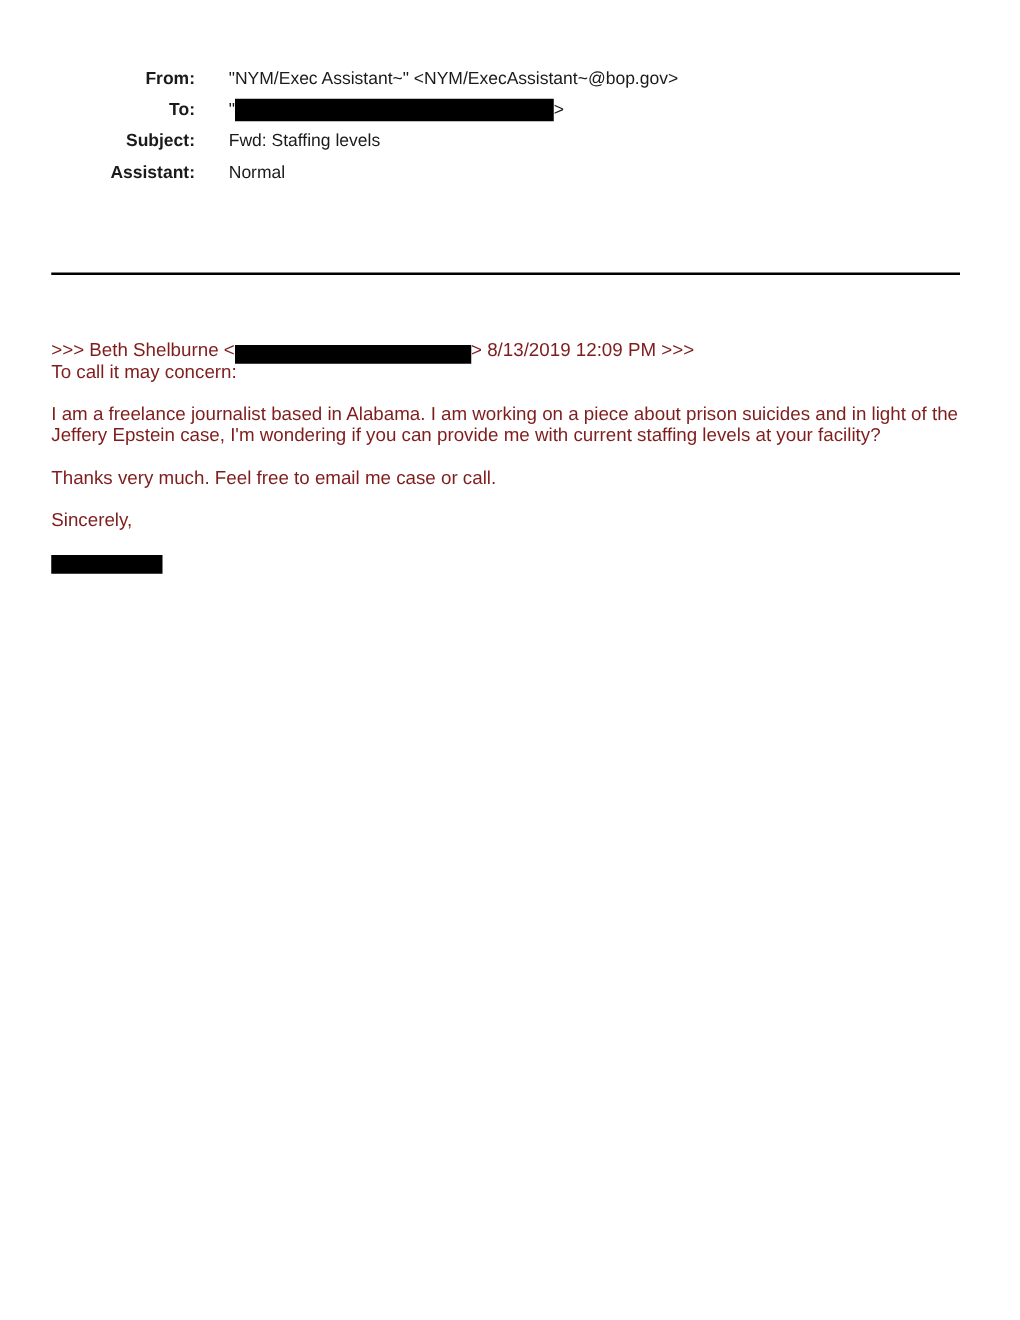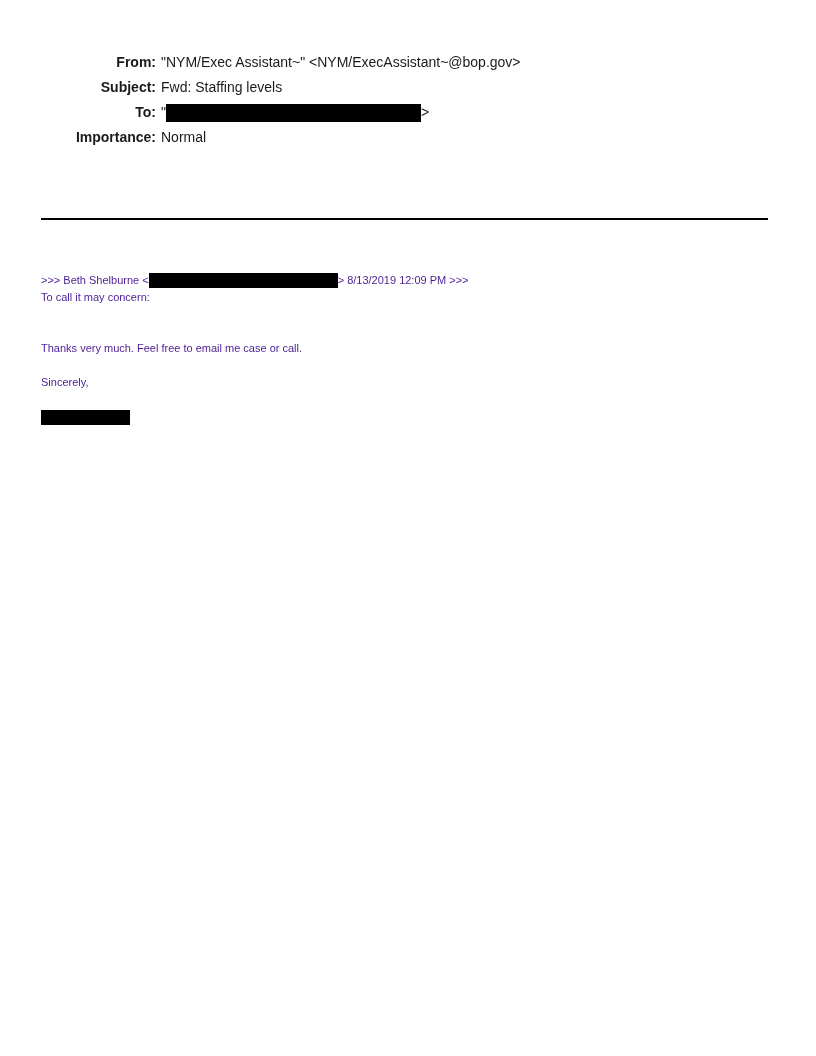--- a/index.html
+++ b/index.html
@@ -18,20 +18,21 @@
   .email-header {
     position: absolute;
     top: 50px;
     left: 40px;
     width: 730px;
   }
   .header-row {
     display: flex;
     line-height: 25px;
     font-size: 14px;
+    gap: 22px;
   }
   .header-label {
     width: 116px;
     text-align: right;
     font-weight: bold;
     flex: 0 0 116px;
   }
   .header-value {
     margin-left: 5px;
     white-space: nowrap;
@@ -56,69 +57,70 @@
     height: 2px;
     background: #000000;
   }
 
   
   .email-body {
     position: absolute;
     top: 272px;
     left: 41px;
     width: 731px;
-    font-size: 11px;
+    font-size: 15px;
     line-height: 17px;
-    color: #4c1d95;
+    color: #7f1d1d;
   }
   .line { min-height: 17px; }
   .gap  { height: 17px; }
   .signature-name { text-decoration: underline; }
 </style>
 </head>
 <body>
 
 <div class="page">
 
   <div class="email-header">
 
     <div class="header-row">
       <div class="header-label">From:</div>
       <div class="header-value">"NYM/Exec Assistant~" &lt;NYM/ExecAssistant~@bop.gov&gt;</div>
     </div>
 
     <div class="header-row">
+      <div class="header-label">To:</div>
+      <div class="header-value"><span>"</span><span class="redact redact-to"></span><span>&gt;</span></div>
+    </div>
+
+    <div class="header-row">
       <div class="header-label">Subject:</div>
       <div class="header-value">Fwd: Staffing levels</div>
     </div>
 
-    <div class="header-row">
-      <div class="header-label">To:</div>
-      <div class="header-value"><span>"</span><span class="redact redact-to"></span><span>&gt;</span></div>
-    </div>
-
 
     <div class="header-row">
-      <div class="header-label">Importance:</div>
+      <div class="header-label">Assistant:</div>
       <div class="header-value">Normal</div>
     </div>
 
 
   </div>
 
   <div class="rule"></div>
 
   <div class="email-body">
 
     <div class="line"><span>&gt;&gt;&gt; Beth Shelburne &lt;</span><span class="redact redact-quote"></span><span>&gt; 8/13/2019 12:09 PM &gt;&gt;&gt;</span></div>
 
     <div class="line">To call it may concern:</div>
 
     <div class="gap"></div>
 
+    <div class="line">I am a freelance journalist based in Alabama. I am working on a piece about prison suicides and in light of the Jeffery Epstein case, I'm wondering if you can provide me with current staffing levels at your facility?</div>
 
     <div class="gap"></div>
 
     <div class="line">Thanks very much. Feel free to email me case or call.</div>
 
     <div class="gap"></div>
 
     <div class="line">Sincerely,</div>
 
     <div class="gap"></div>

